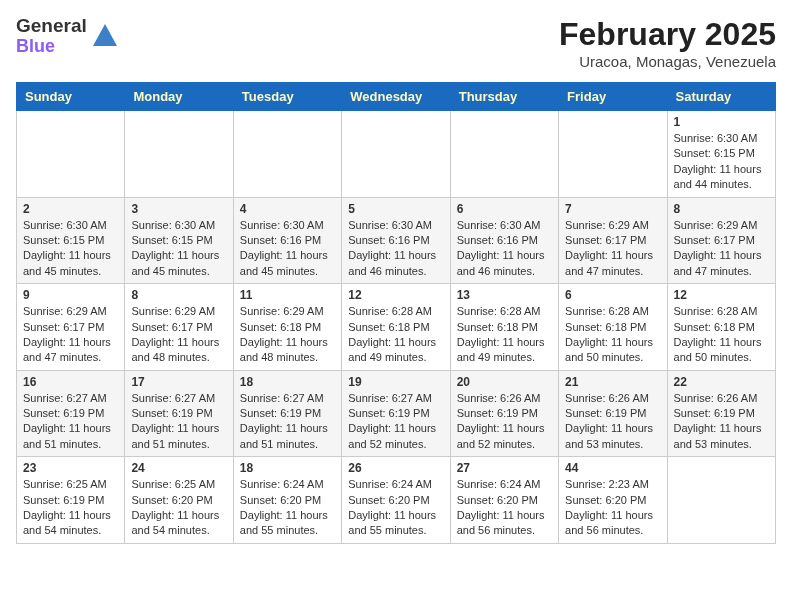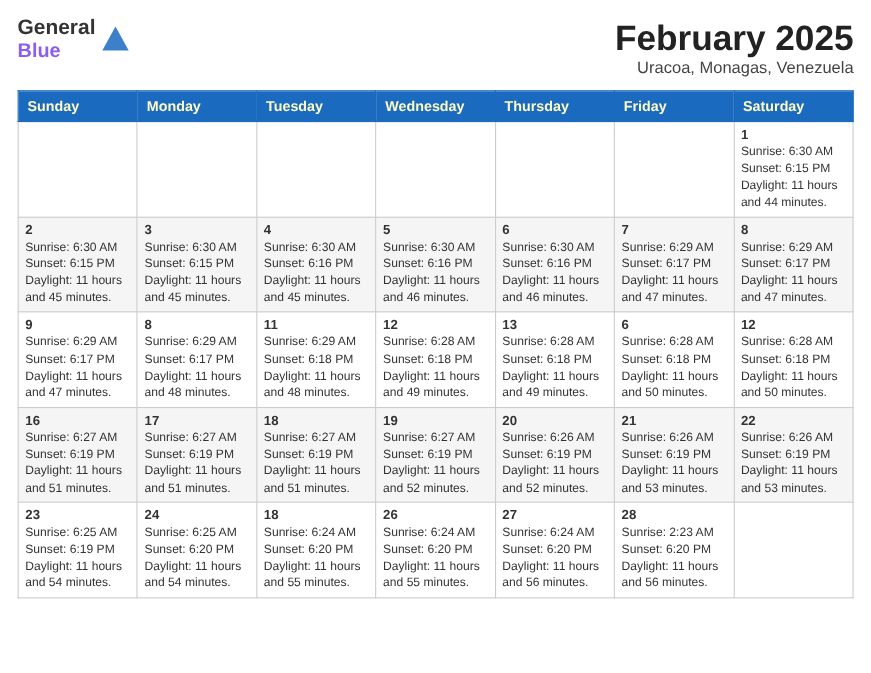--- a/index.html
+++ b/index.html
@@ -324,21 +324,21 @@
 and 55 minutes.</div>
         </td>
         <td>
           <span class="day-num">27</span>
           <div class="day-info" style="white-space: pre-line;">Sunrise: 6:24 AM
 Sunset: 6:20 PM
 Daylight: 11 hours
 and 56 minutes.</div>
         </td>
         <td>
-          <span class="day-num">28</span>
+          <span class="day-num">44</span>
           <div class="day-info" style="white-space: pre-line;">Sunrise: 2:23 AM
 Sunset: 6:20 PM
 Daylight: 11 hours
 and 56 minutes.</div>
         </td>
         <td class="empty-cell"></td>
       </tr>
     </tbody>
 </table>
 

